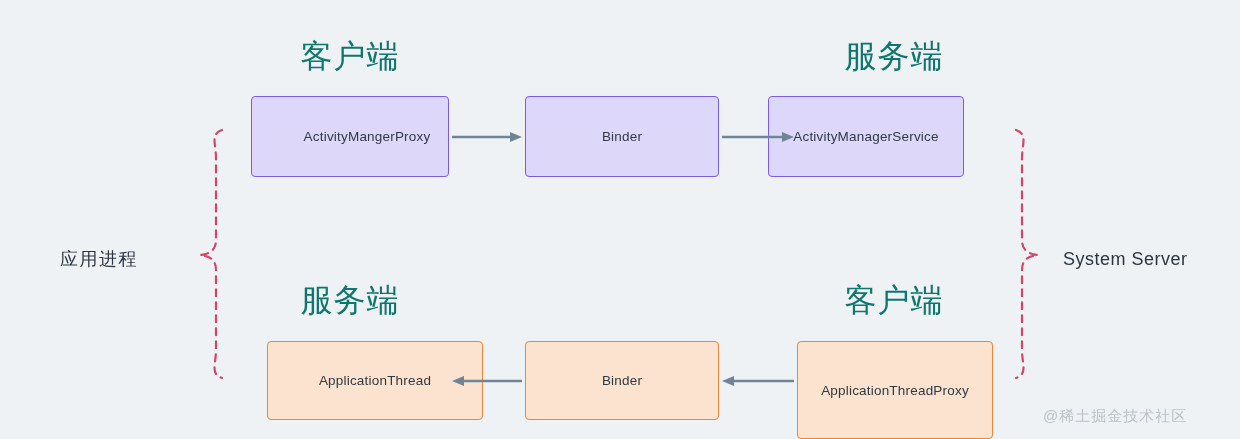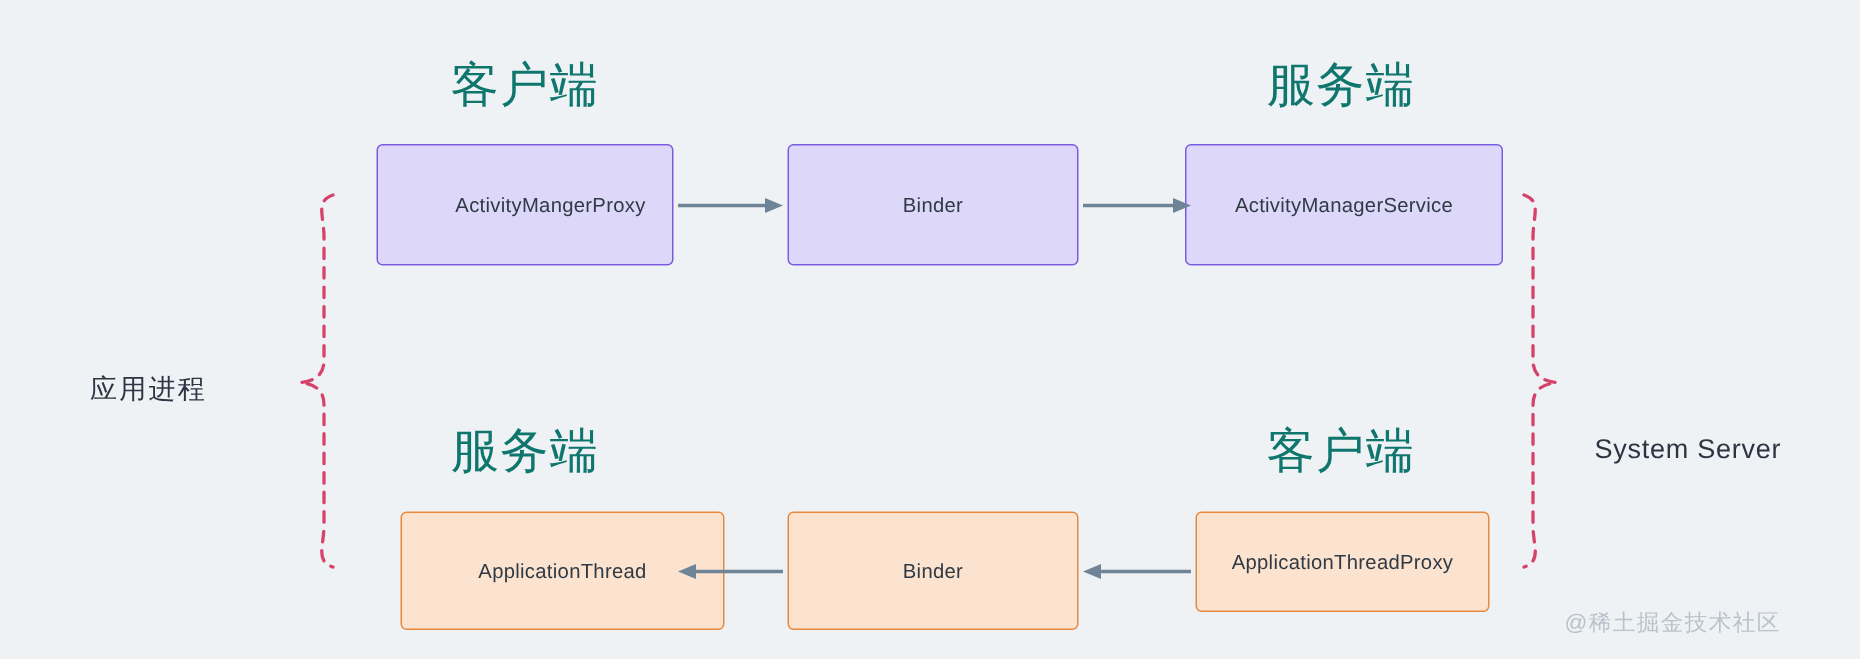--- a/index.html
+++ b/index.html
@@ -96,41 +96,41 @@
 </head>
 <body>
 
 <div id="canvas">
 
   <div class="group-title" style="left:350px; top:40px;">客户端</div>
   <div class="group-title" style="left:894px; top:40px;">服务端</div>
 
   <div class="node purple" style="left:251px; top:96px; width:198px; height:81px;padding-left:40px;">ActivityMangerProxy</div>
   <div class="node purple" style="left:525px; top:96px; width:194px; height:81px;">Binder</div>
-  <div class="node purple" style="left:790px; top:96px; width:212px; height:81px;">ActivityManagerService</div>
+  <div class="node purple" style="left:768px; top:96px; width:196px; height:81px;">ActivityManagerService</div>
 
   <div class="arrow" style="left:452px; top:127px; width:70px;">
     <svg width="70" height="20" viewBox="0 0 70 20">
       <line x1="0" y1="10" x2="60" y2="10" stroke="#6f8496" stroke-width="2.4"></line>
       <path d="M70 10 L58 5 L58 15 Z" fill="#6f8496"></path>
     </svg>
   </div>
   <div class="arrow" style="left:722px; top:127px; width:72px;">
     <svg width="72" height="20" viewBox="0 0 72 20">
       <line x1="0" y1="10" x2="62" y2="10" stroke="#6f8496" stroke-width="2.4"></line>
       <path d="M72 10 L60 5 L60 15 Z" fill="#6f8496"></path>
     </svg>
   </div>
 
   <div class="group-title" style="left:350px; top:284px;">服务端</div>
   <div class="group-title" style="left:894px; top:284px;">客户端</div>
 
   <div class="node orange" style="left:267px; top:341px; width:216px; height:79px;">ApplicationThread</div>
   <div class="node orange" style="left:525px; top:341px; width:194px; height:79px;">Binder</div>
-  <div class="node orange" style="left:797px; top:341px; width:196px; height:67px;">ApplicationThreadProxy</div>
+  <div class="node orange" style="left:797px; top:341px; width:196px; height:98px;">ApplicationThreadProxy</div>
 
   <div class="arrow" style="left:452px; top:371px; width:70px;">
     <svg width="70" height="20" viewBox="0 0 70 20">
       <line x1="10" y1="10" x2="70" y2="10" stroke="#6f8496" stroke-width="2.4"></line>
       <path d="M0 10 L12 5 L12 15 Z" fill="#6f8496"></path>
     </svg>
   </div>
   <div class="arrow" style="left:722px; top:371px; width:72px;">
     <svg width="72" height="20" viewBox="0 0 72 20">
       <line x1="10" y1="10" x2="72" y2="10" stroke="#6f8496" stroke-width="2.4"></line>
@@ -145,17 +145,17 @@
     </svg>
   </div>
   <div class="side-label cjk" style="left:60px; top:250px;">应用进程</div>
 
   <div class="brace" style="left:1012px; top:128px; width:30px; height:252px;">
     <svg width="30" height="252" viewBox="0 0 30 252">
       <path d="M4 2 C16 6 10 16 10 30 L10 112 C10 122 16 126 26 127
                C16 128 10 132 10 142 L10 222 C10 236 16 246 4 250" fill="none" stroke="#d6436a" stroke-width="2.2" stroke-dasharray="7 6" stroke-linecap="round"></path>
     </svg>
   </div>
-  <div class="side-label" style="left:1063px; top:250px;margin-top:40px;">System Server</div>
+  <div class="side-label" style="left:1063px; top:250px;">System Server</div>
 
   <div class="watermark" style="left:1043px; top:408px;">@稀土掘金技术社区</div>
 
 </div>
 
 </body></html>

